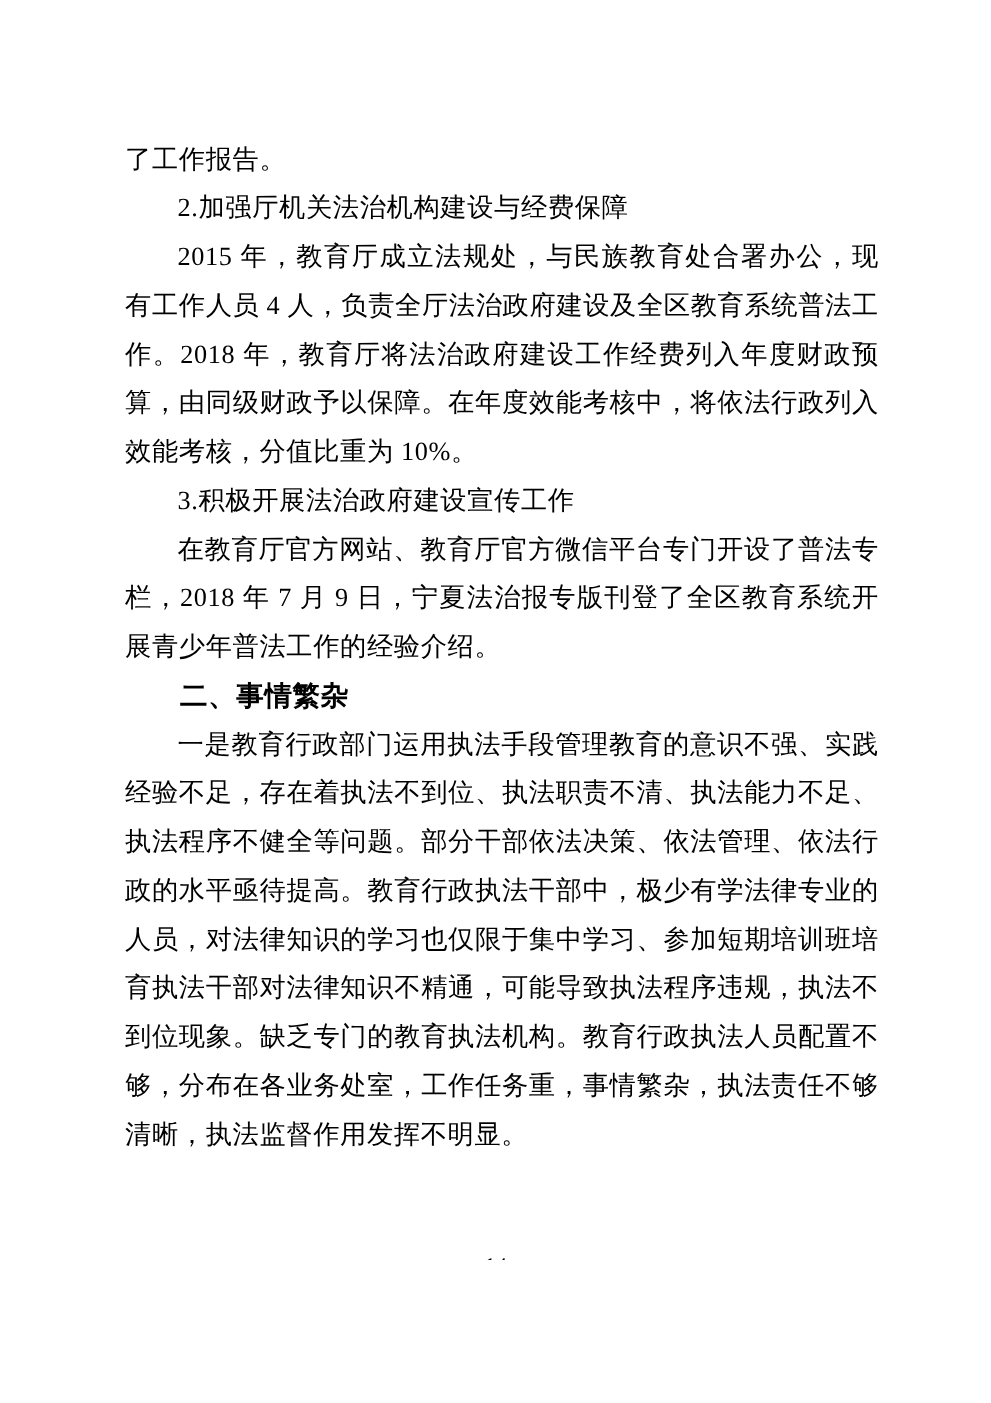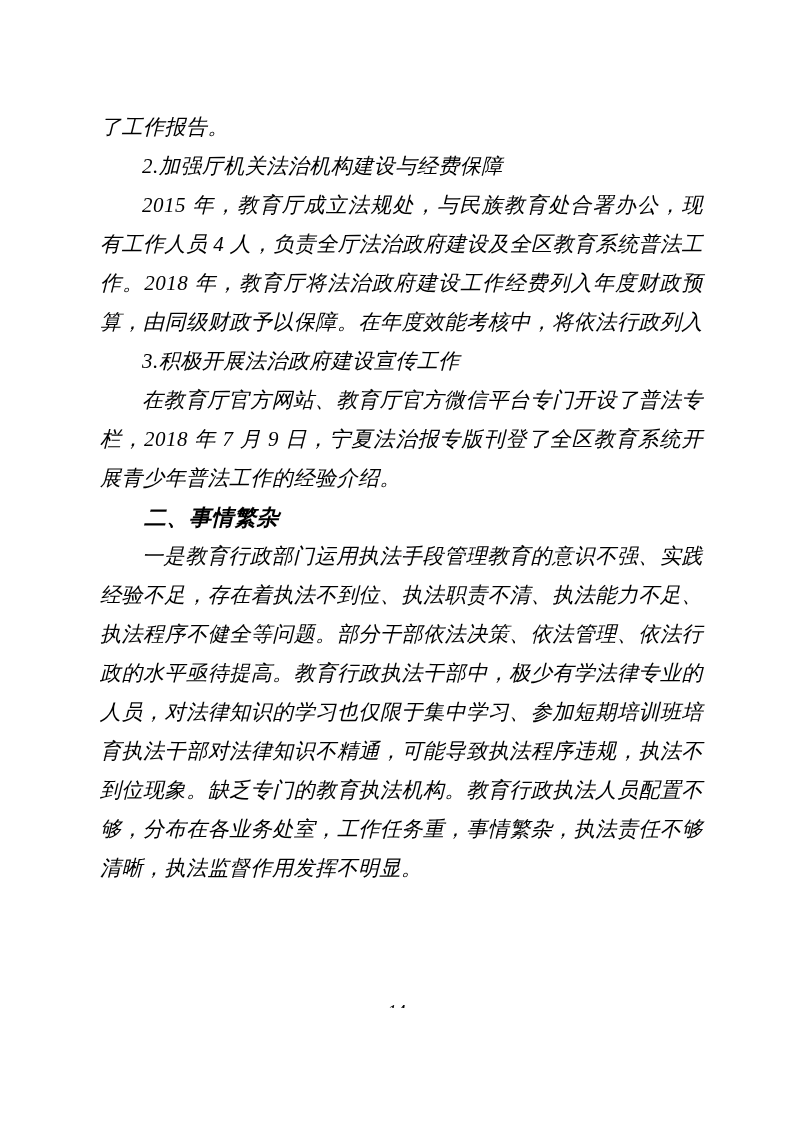--- a/index.html
+++ b/index.html
@@ -8,21 +8,20 @@
     background: #ffffff;
   }
   .page {
     position: relative;
     width: 793px;
     height: 1008px;
     background: #ffffff;
     color: #000000;
     font-family: "Liberation Serif", "DejaVu Serif", serif;
     overflow: hidden;
-    font-style: italic;
   }
   .doc-body {
     position: absolute;
     left: 100px;
     top: 108px;
     width: 603px;
   }
   .ln {
     font-size: 21px;
     line-height: 39px;
@@ -58,20 +57,21 @@
 <body>
 
 <div class="page">
   <div class="doc-body">
     <div class="ln">了工作报告。</div>
     <div class="ln ind">2.加强厅机关法治机构建设与经费保障</div>
     <div class="ln ind just">2015 年，教育厅成立法规处，与民族教育处合署办公，现</div>
     <div class="ln just">有工作人员 4 人，负责全厅法治政府建设及全区教育系统普法工</div>
     <div class="ln just">作。2018 年，教育厅将法治政府建设工作经费列入年度财政预</div>
     <div class="ln just">算，由同级财政予以保障。在年度效能考核中，将依法行政列入</div>
+    <div class="ln">效能考核，分值比重为 10%。</div>
     <div class="ln ind">3.积极开展法治政府建设宣传工作</div>
     <div class="ln ind just">在教育厅官方网站、教育厅官方微信平台专门开设了普法专</div>
     <div class="ln just">栏，2018 年 7 月 9 日，宁夏法治报专版刊登了全区教育系统开</div>
     <div class="ln">展青少年普法工作的经验介绍。</div>
     <div class="ln ind hd">二、事情繁杂</div>
     <div class="ln ind just">一是教育行政部门运用执法手段管理教育的意识不强、实践</div>
     <div class="ln just">经验不足，存在着执法不到位、执法职责不清、执法能力不足、</div>
     <div class="ln just">执法程序不健全等问题。部分干部依法决策、依法管理、依法行</div>
     <div class="ln just">政的水平亟待提高。教育行政执法干部中，极少有学法律专业的</div>
     <div class="ln just">人员，对法律知识的学习也仅限于集中学习、参加短期培训班培</div>

